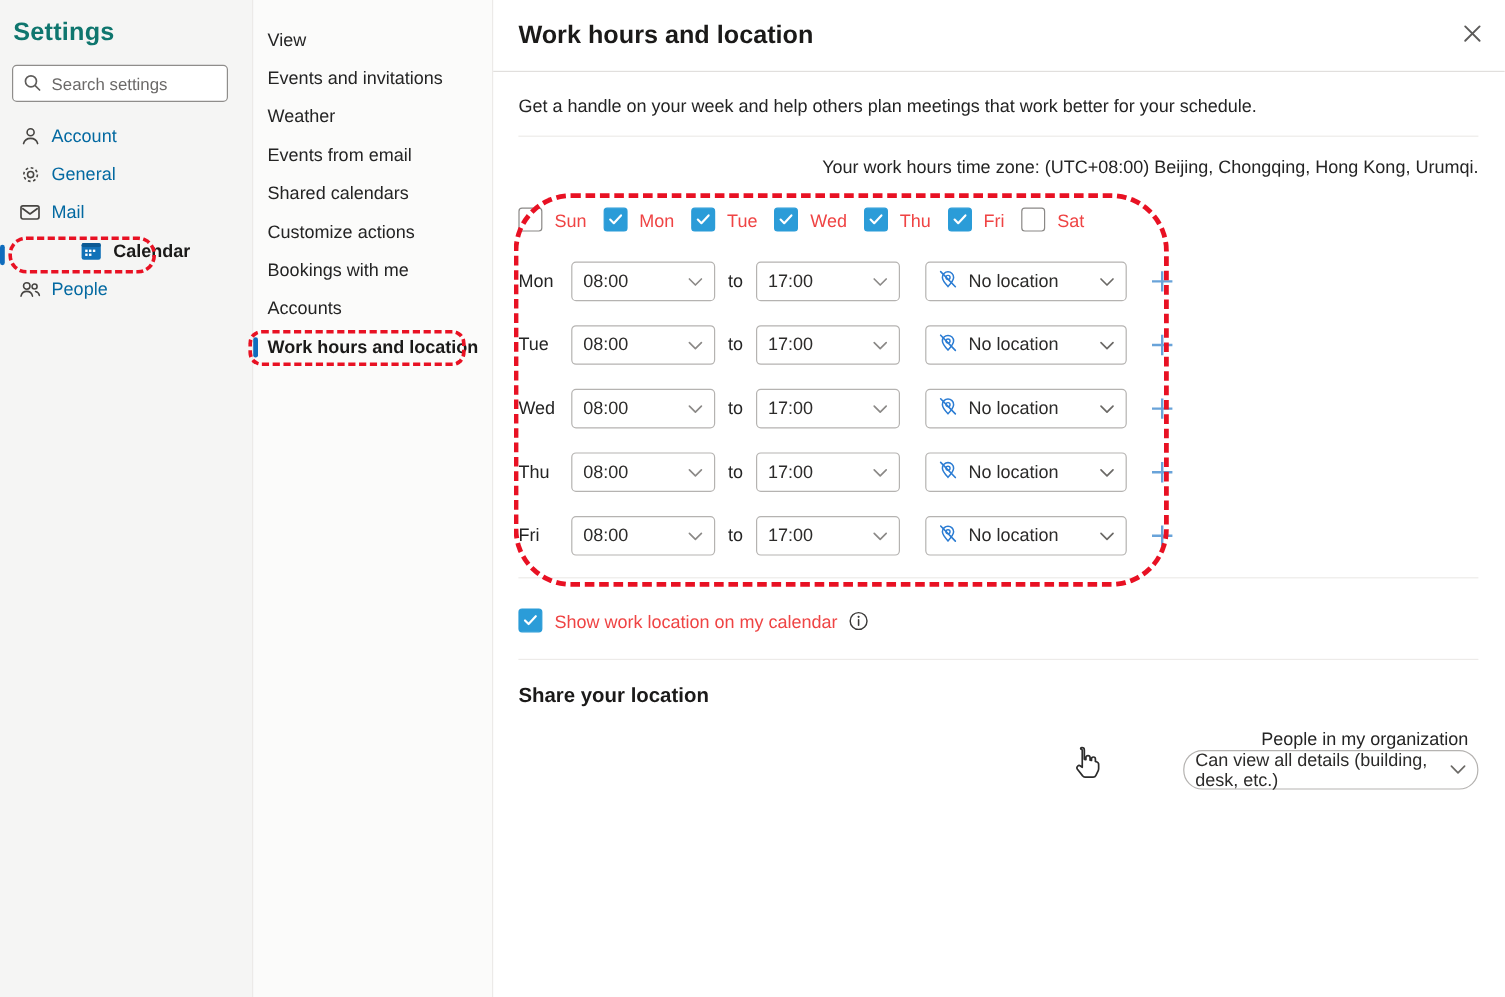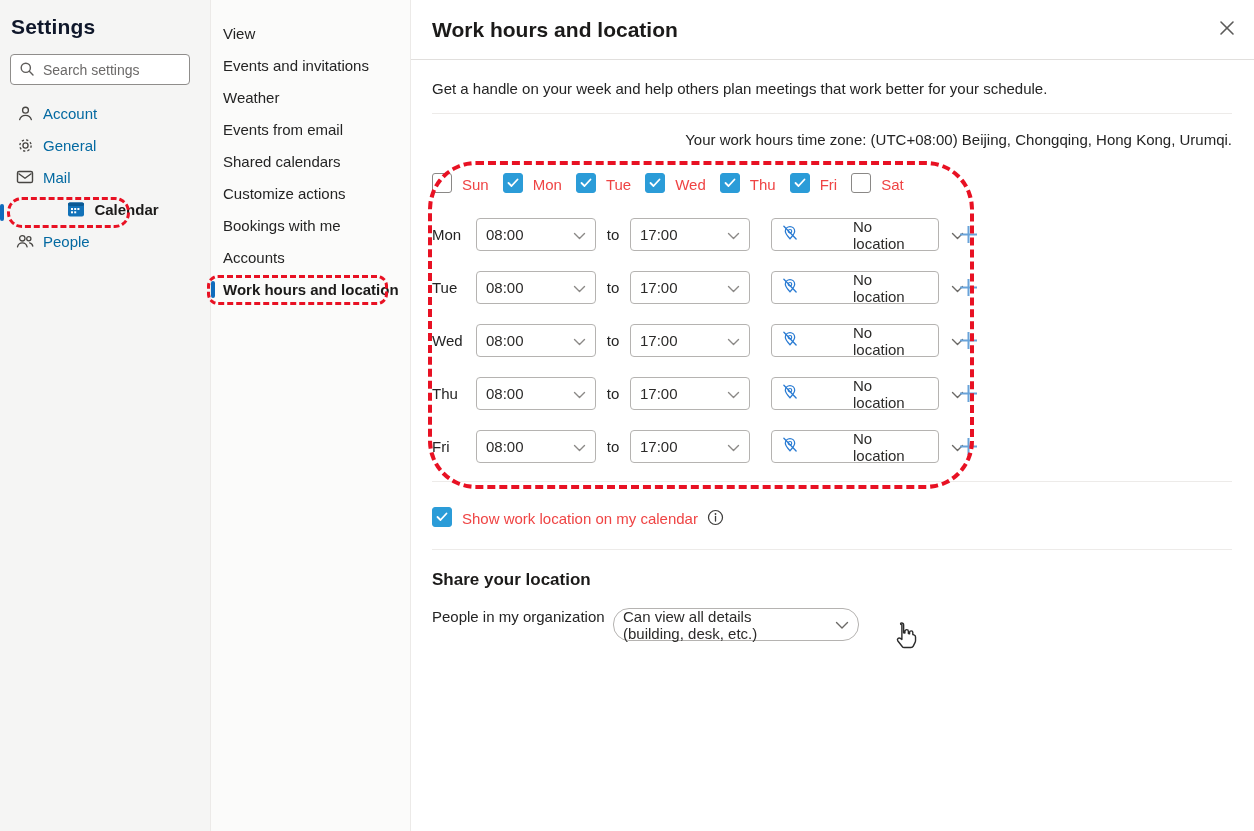--- a/index.html
+++ b/index.html
@@ -12,21 +12,21 @@
   }
   .layout { display: flex; width: 1254px; height: 831px; }
 
   
   .sidebar {
     width: 210px; height: 100%;
     background: #f5f5f4;
     position: relative;
     flex: 0 0 210px;
   }
-  .sidebar-title { font-size: 21px; font-weight: 700; color: #0f172a; padding: 15px 0 0 11px; letter-spacing: .2px; }
+  .sidebar-title { font-size: 21px; font-weight: 700; color: #0f766e; padding: 15px 0 0 11px; letter-spacing: .2px; }
   .search-box { position: relative; margin: 15px 10px 0 10px; }
   .search-input {
     width: 180px; height: 31px;
     border: 1px solid #8f8d8b; border-radius: 4px;
     background: #fff; font-size: 14px; color: #242424;
     padding: 0 8px 0 32px; outline: none;
     font-family: "Liberation Sans", sans-serif;
   }
   .search-input::placeholder { color: #6b6968; }
   .search-icon-wrap { position: absolute; left: 9px; top: 7px; }
@@ -84,35 +84,35 @@
     display: inline-flex; align-items: center; justify-content: center; flex: 0 0 20px;
   }
   .cb.checked { background: #2b9cd8; border-color: #2b9cd8; }
 
   
   .hours-row { display: flex; align-items: center; margin-top: 20px; height: 33px; }
   .hours-row.first { margin-top: 25px; }
   .day-label { width: 44px; font-size: 15px; color: #242424; }
   .select {
     height: 33px; border: 1px solid #b5b3b1; border-radius: 4px; background: #fff;
-    display: flex; align-items: center; padding: 0 9px; cursor: pointer; font-size: 15px; color: #2c2b2a; gap: 46px;
+    display: flex; align-items: center; padding: 0 9px; cursor: pointer; font-size: 15px; color: #2c2b2a;
   }
   .time-select { width: 120px; justify-content: space-between; }
   .to-label { margin: 0 10px; font-size: 15px; color: #242424; width: 14px; text-align: center; }
   .loc-select { width: 168px; margin-left: 21px; justify-content: space-between; }
   .loc-select .select-value { margin: 0 auto 0 8px; }
   .plus-btn { margin-left: 17px; background: none; border: none; cursor: pointer; display: flex; padding: 2px; }
 
   .divider-row { border: none; border-top: 1px solid #edebe9; margin-top: 18px; }
 
   .show-row { margin-top: 25px; display: flex; align-items: center; height: 20px; font-size: 15px; color: #242424; }
   .info-wrap { margin-left: 9px; display: flex; }
 
   .share-heading { margin-top: 20px; font-size: 17px; font-weight: 700; color: #1b1a19; }
-  .org-row { margin-top: 18px; display: flex; align-items: flex-start; }
+  .org-row { margin-top: 18px; display: flex; align-items: flex-end; flex-direction: column; }
   .org-label { width: 181px; font-size: 15px; color: #242424; }
   .org-select { width: 246px; border-radius: 16px; justify-content: space-between; }
 
   .cursor { position: absolute; left: 893px; top: 621px; z-index: 20; pointer-events: none; }
 </style>
 </head>
 <body>
 
 <div class="layout">
 

